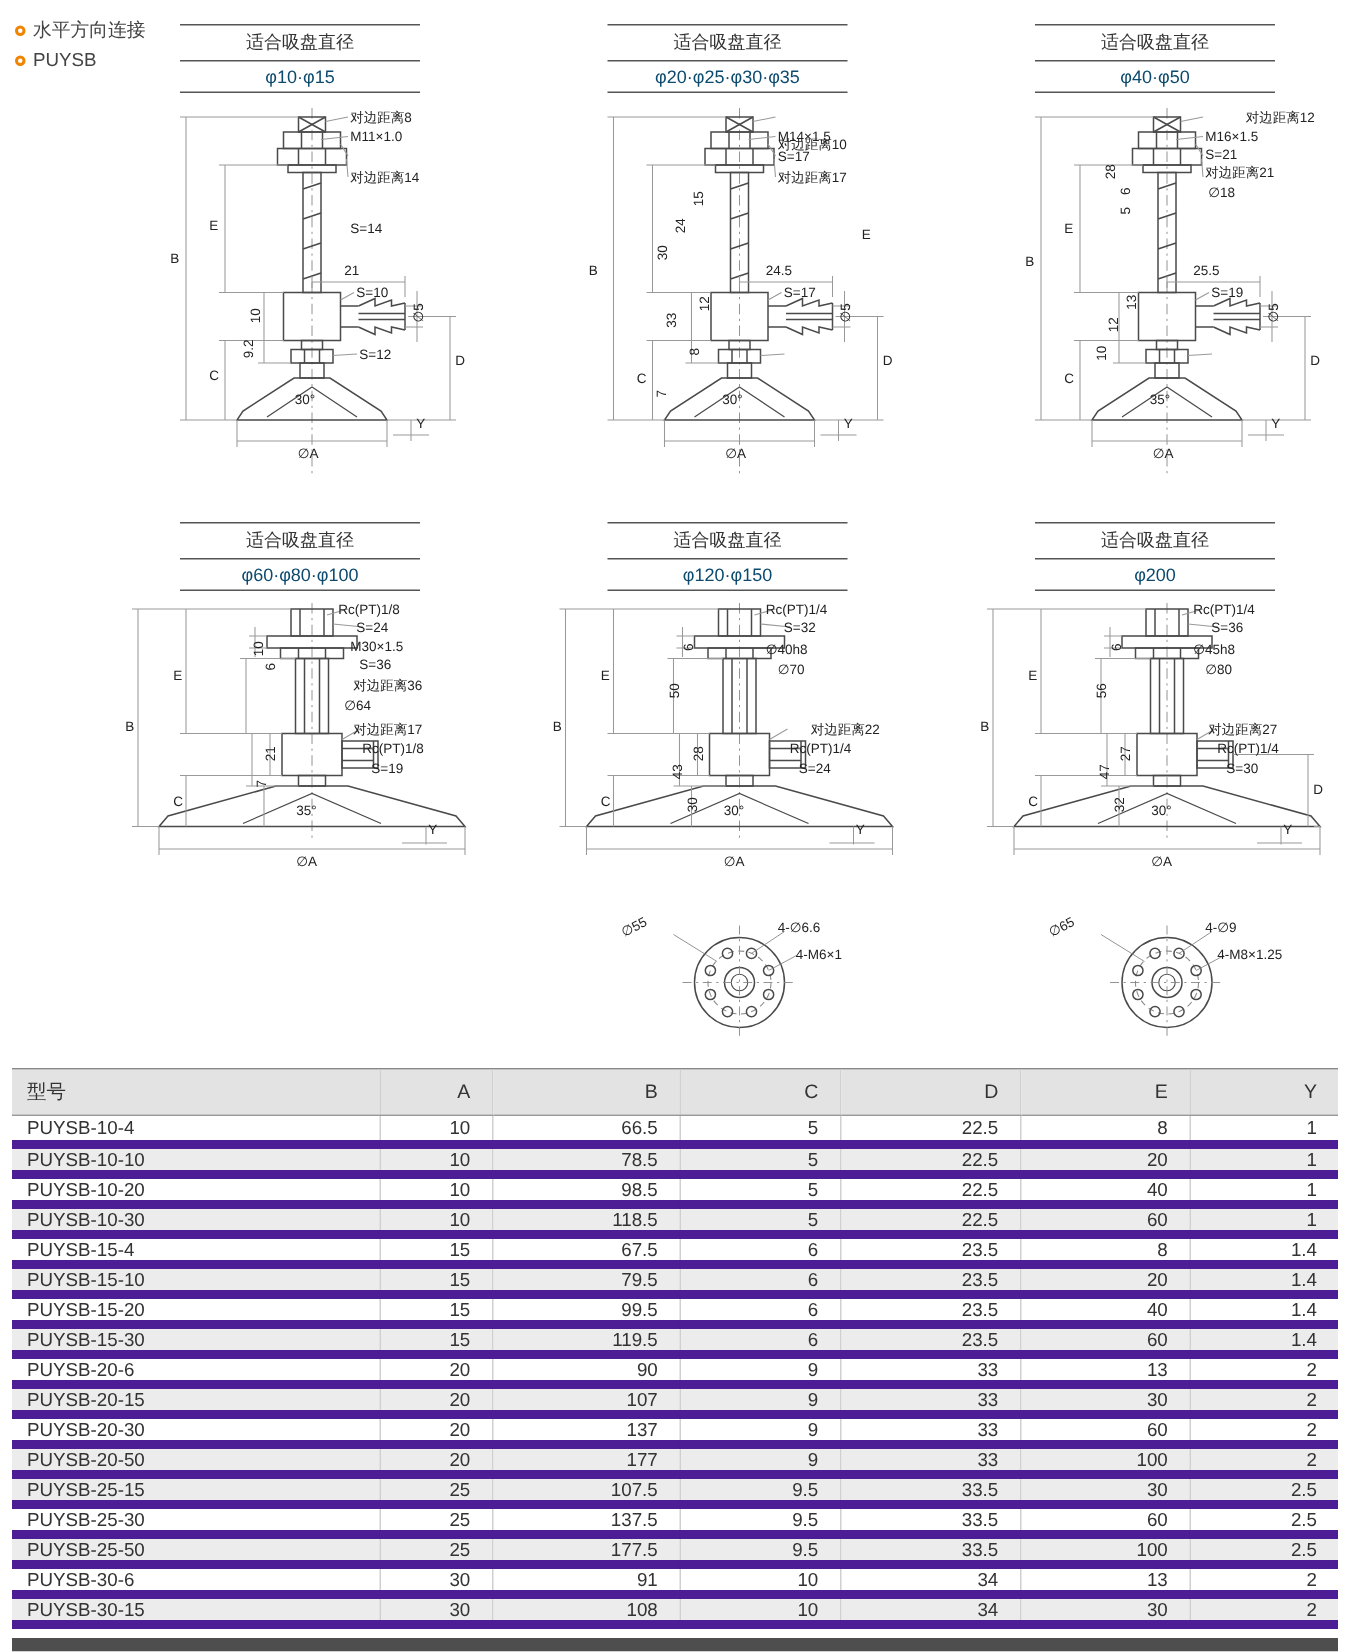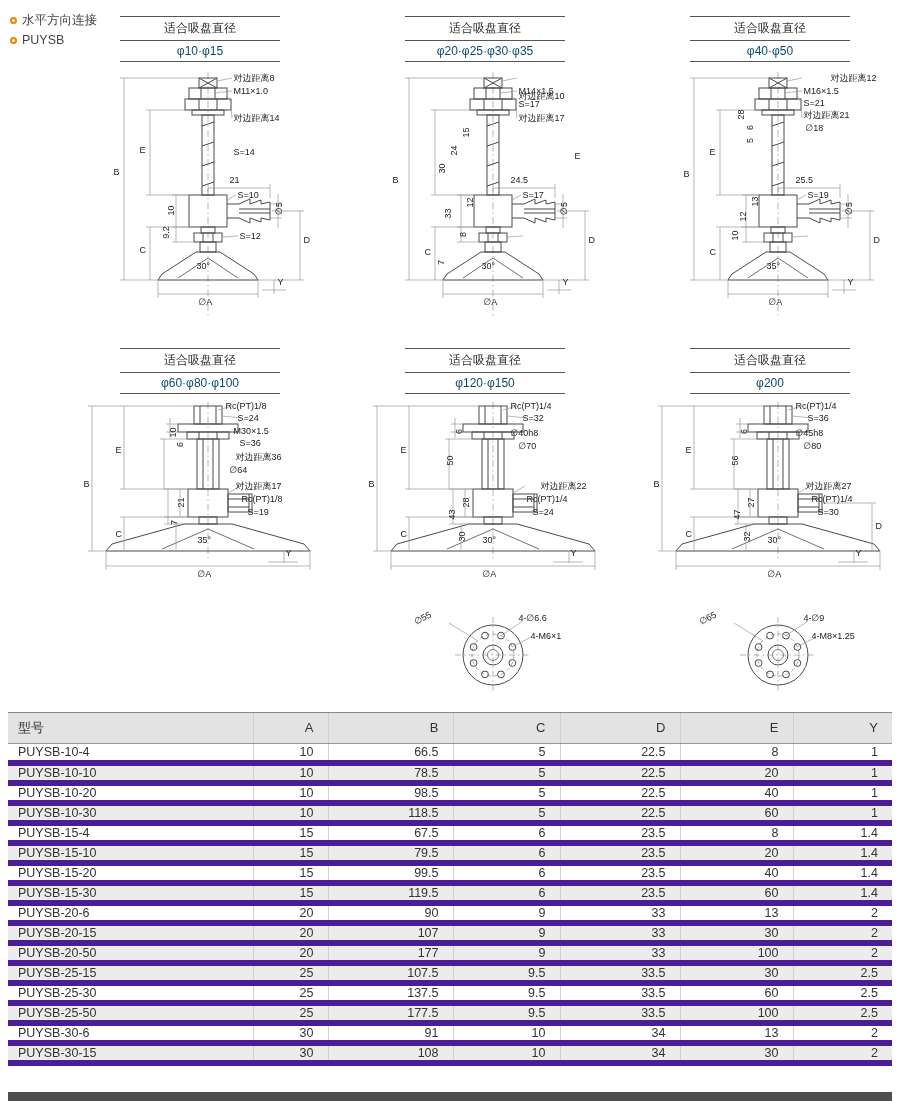--- a/index.html
+++ b/index.html
@@ -495,20 +495,29 @@
         </tr>
         <tr class="alt">
           <td>PUYSB-20-15</td>
           <td>20</td>
           <td>107</td>
           <td>9</td>
           <td>33</td>
           <td>30</td>
           <td>2</td>
         </tr>
+        <tr>
+          <td>PUYSB-20-30</td>
+          <td>20</td>
+          <td>137</td>
+          <td>9</td>
+          <td>33</td>
+          <td>60</td>
+          <td>2</td>
+        </tr>
         <tr class="alt">
           <td>PUYSB-20-50</td>
           <td>20</td>
           <td>177</td>
           <td>9</td>
           <td>33</td>
           <td>100</td>
           <td>2</td>
         </tr>
         <tr class="alt">

